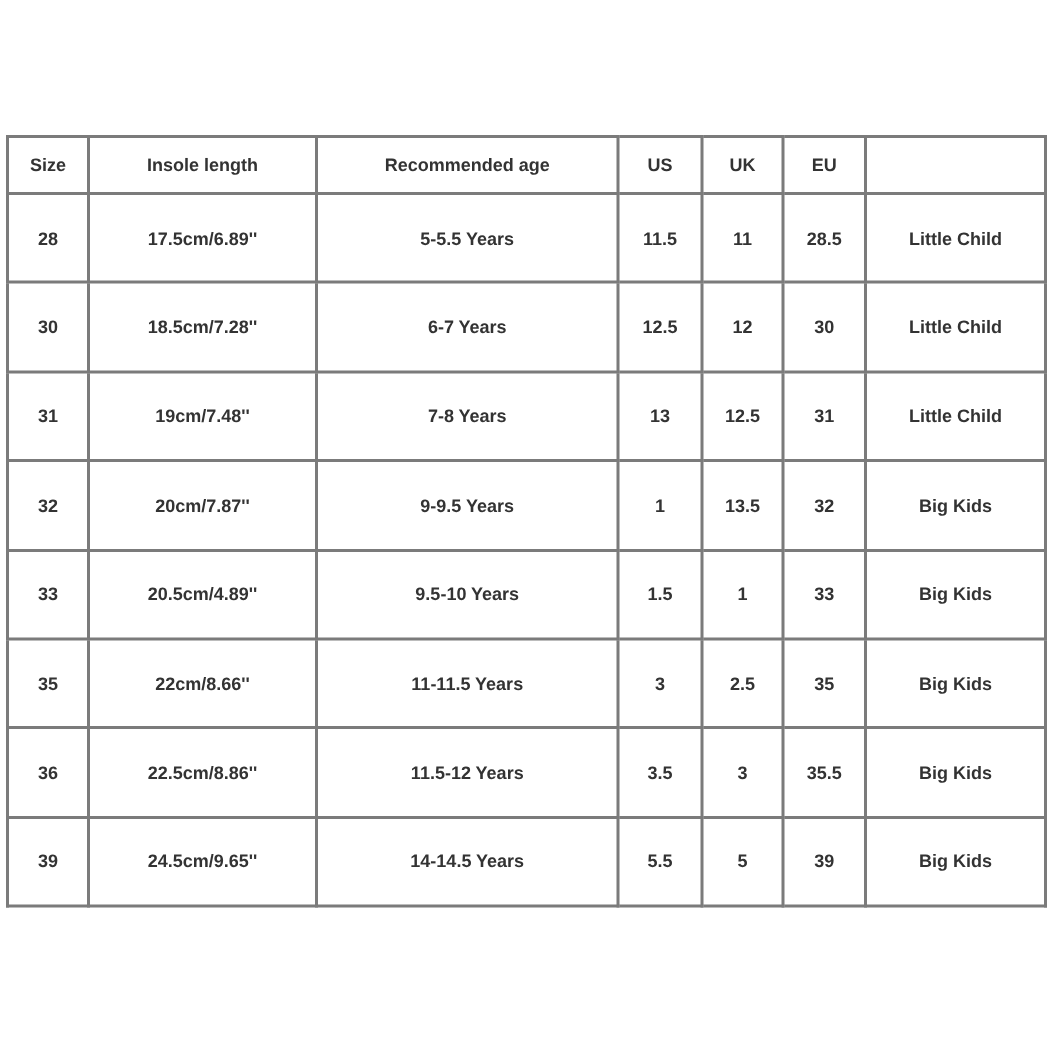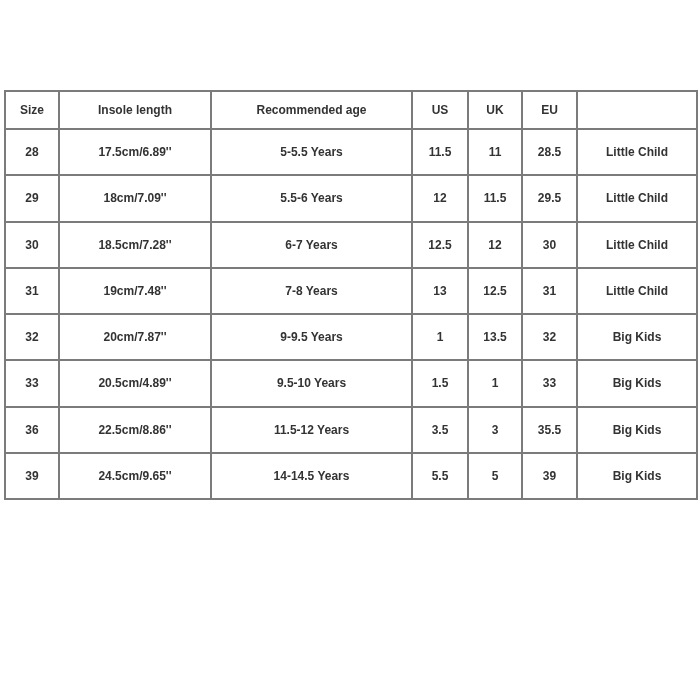--- a/index.html
+++ b/index.html
@@ -11,21 +11,21 @@
     width: 700px;
     height: 700px;
     position: relative;
     font-family: "Liberation Sans", sans-serif;
   }
   table.size-chart {
     position: absolute;
     left: 4px;
     top: 90px;
     width: 692px;
-    height: 410px;
+    height: 515px;
     border-collapse: collapse;
     table-layout: fixed;
   }
   table.size-chart th,
   table.size-chart td {
     border: 2px solid #7b7b7b;
     text-align: center;
     vertical-align: middle;
     font-size: 12px;
     font-weight: bold;
@@ -68,29 +68,20 @@
         <tr>
           <td>28</td>
           <td>17.5cm/6.89''</td>
           <td>5-5.5 Years</td>
           <td>11.5</td>
           <td>11</td>
           <td>28.5</td>
           <td>Little Child</td>
         </tr>
         <tr>
-          <td>29</td>
-          <td>18cm/7.09''</td>
-          <td>5.5-6 Years</td>
-          <td>12</td>
-          <td>11.5</td>
-          <td>29.5</td>
-          <td>Little Child</td>
-        </tr>
-        <tr>
           <td>30</td>
           <td>18.5cm/7.28''</td>
           <td>6-7 Years</td>
           <td>12.5</td>
           <td>12</td>
           <td>30</td>
           <td>Little Child</td>
         </tr>
         <tr>
           <td>31</td>
@@ -113,20 +104,29 @@
         <tr>
           <td>33</td>
           <td>20.5cm/4.89''</td>
           <td>9.5-10 Years</td>
           <td>1.5</td>
           <td>1</td>
           <td>33</td>
           <td>Big Kids</td>
         </tr>
         <tr>
+          <td>35</td>
+          <td>22cm/8.66''</td>
+          <td>11-11.5 Years</td>
+          <td>3</td>
+          <td>2.5</td>
+          <td>35</td>
+          <td>Big Kids</td>
+        </tr>
+        <tr>
           <td>36</td>
           <td>22.5cm/8.86''</td>
           <td>11.5-12 Years</td>
           <td>3.5</td>
           <td>3</td>
           <td>35.5</td>
           <td>Big Kids</td>
         </tr>
         <tr>
           <td>39</td>

